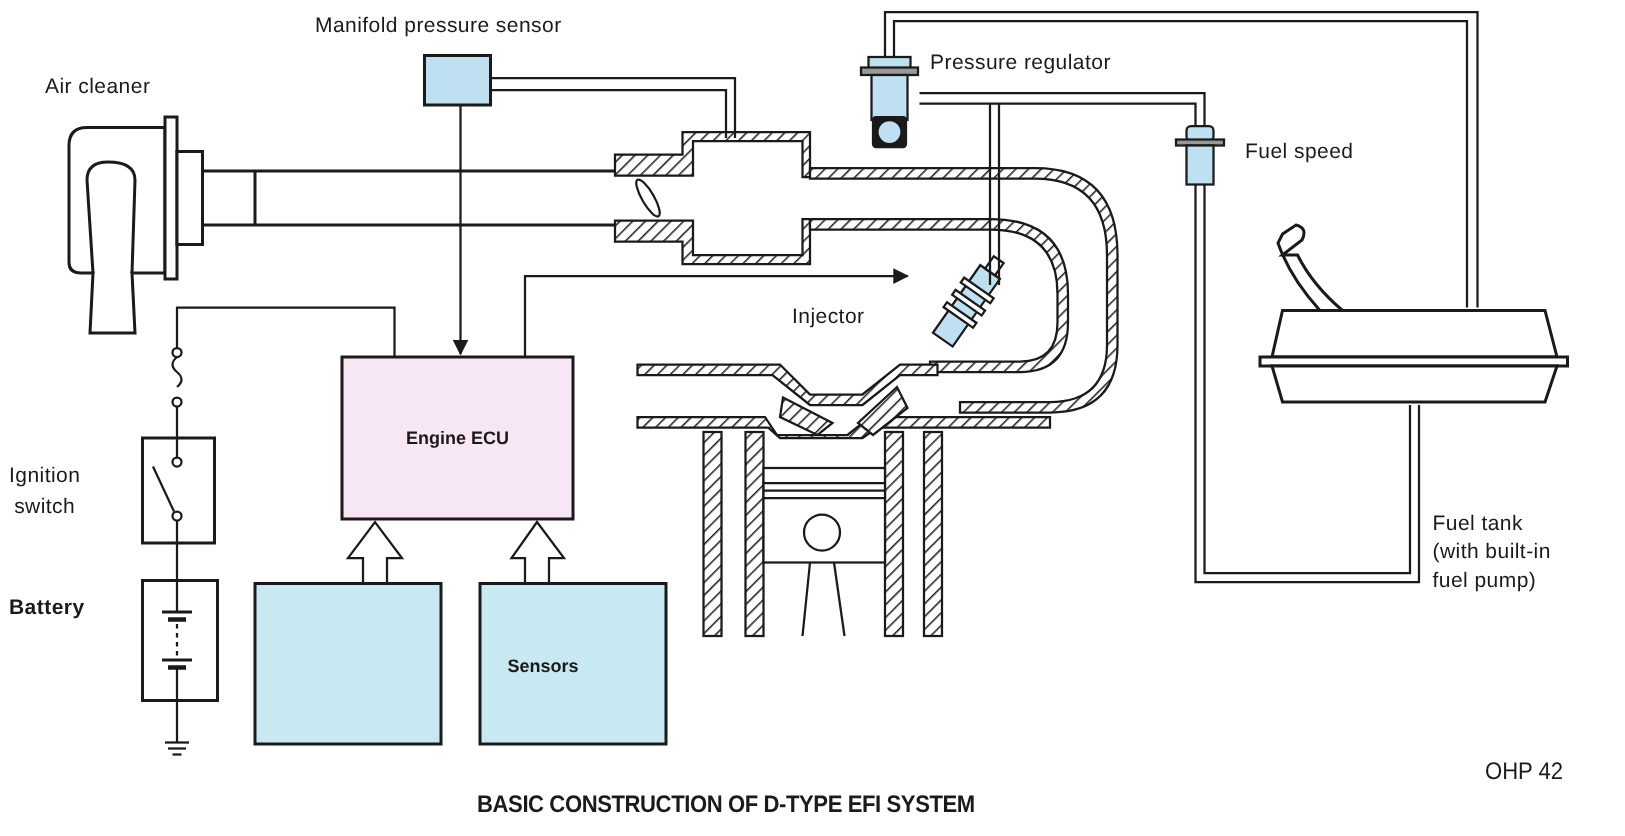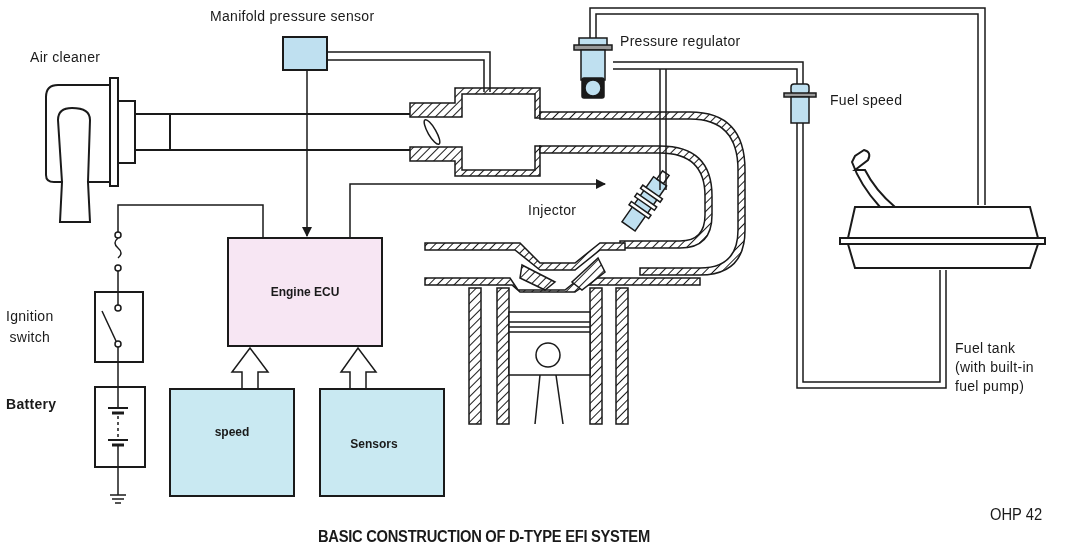--- a/index.html
+++ b/index.html
@@ -159,18 +159,17 @@
 </div>
 <div class="lbl" style="left:6px; top:394px;font-weight:bold;">Battery</div>
 <div class="lbl" style="left:955px; top:304px; line-height:19px;margin-top:35px;">
   <div>Fuel tank</div>
   <div>(with built-in</div>
   <div>fuel pump)</div>
 </div>
 
 <div class="box-lbl" style="left:228px; top:282px; width:154px;">Engine ECU</div>
 <div class="box-lbl" style="left:170px; top:418px; width:124px;">
-  <div style="margin-top:4px;">speed</div>
 </div>
-<div class="box-lbl" style="left:320px; top:434px; width:108px;">Sensors</div>
+<div class="box-lbl" style="left:308px; top:434px; width:108px;">Sensors</div>
 
 <div class="ohp">OHP 42</div>
 <div class="caption">BASIC CONSTRUCTION OF D-TYPE EFI SYSTEM</div>
 
 </body></html>

